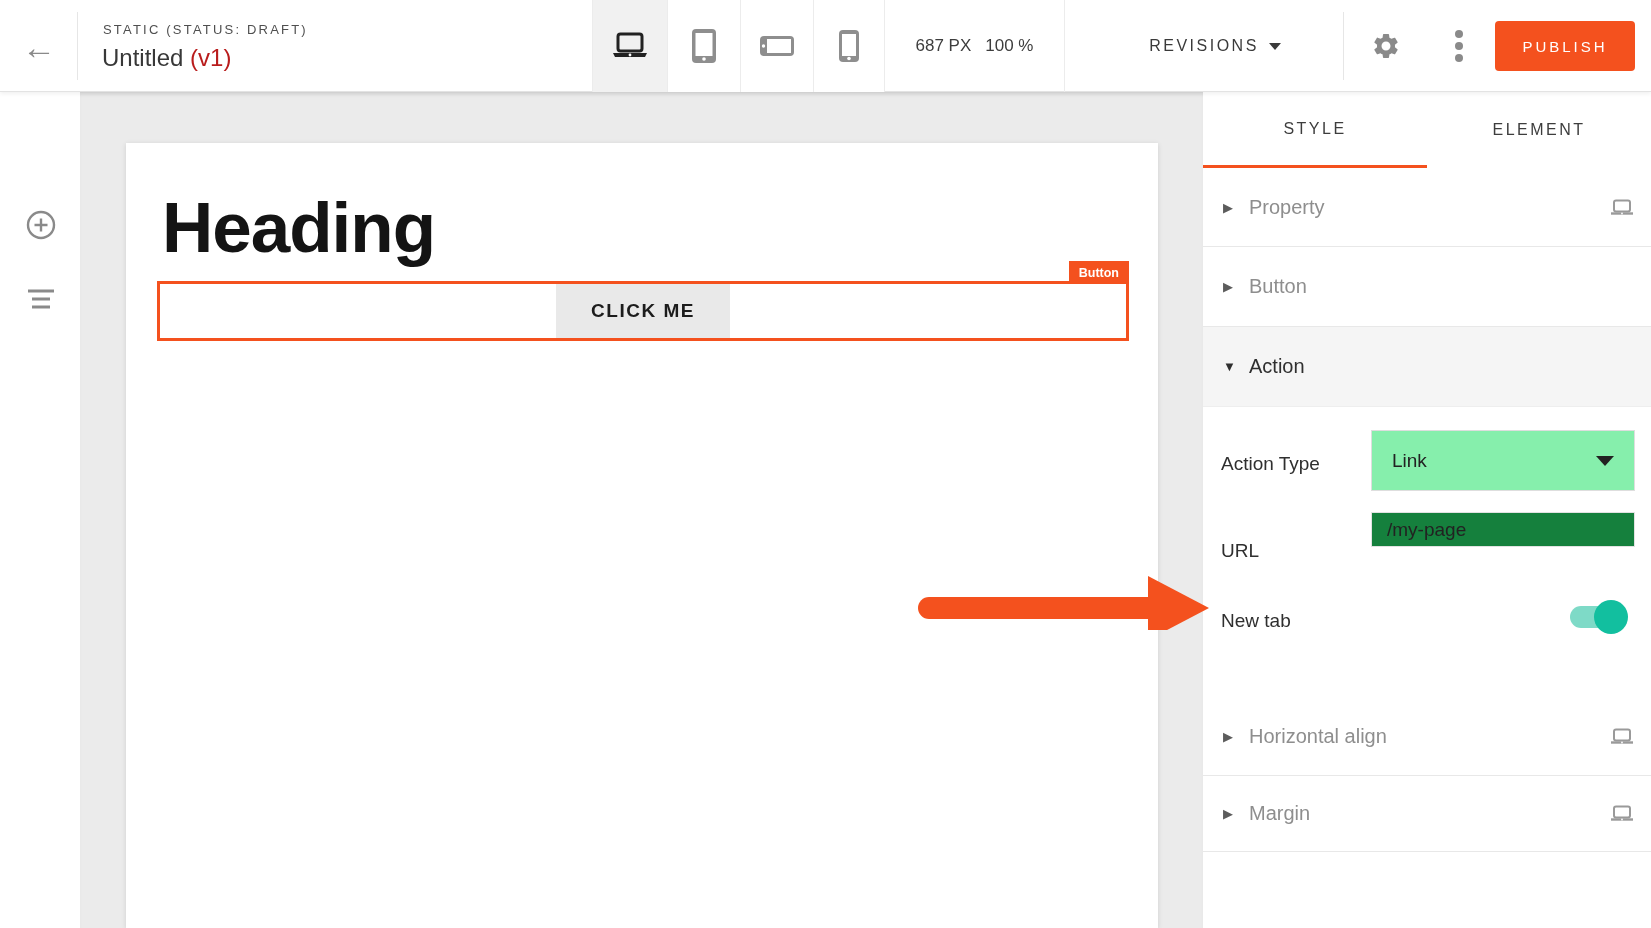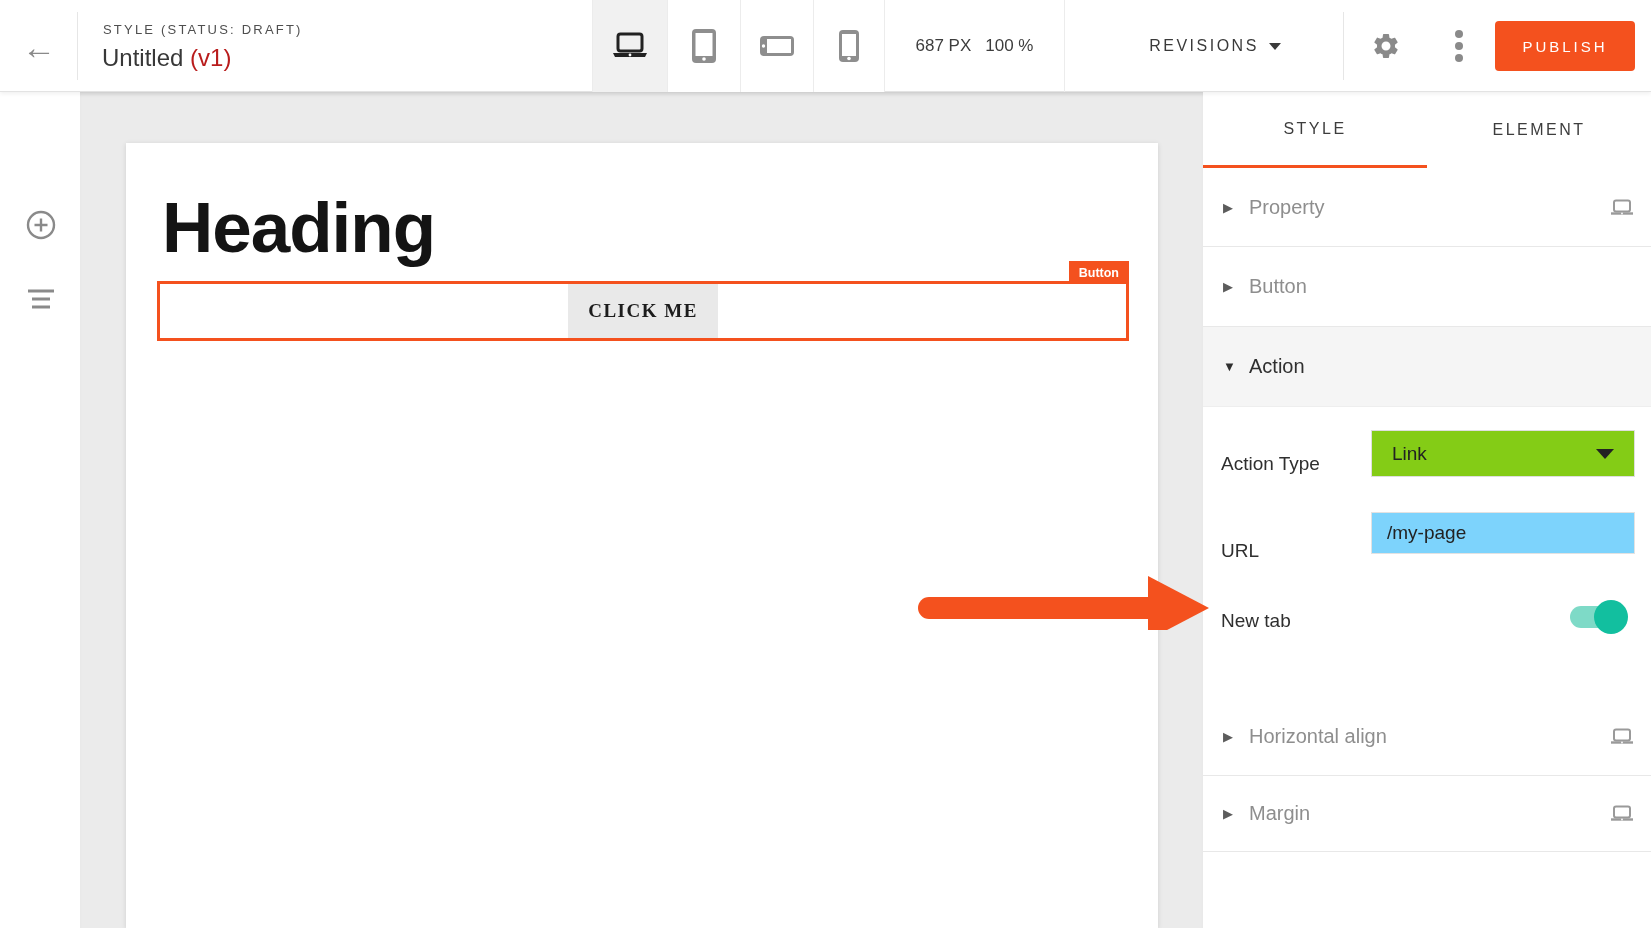--- a/index.html
+++ b/index.html
@@ -91,22 +91,22 @@
   .selection {
     position:absolute; left:31px; top:138px; width:972px; height:60px;
     border:3px solid var(--accent);
   }
   .selection-tag {
     position:absolute; right:-3px; bottom:100%; height:23px; padding:0 10px;
     background:var(--accent); color:#fff; font-size:12.5px; font-weight:700;
     display:flex; align-items:center;
   }
   .page-button {
-    position:absolute; left:50%; top:0; transform:translateX(-50%); width:150px; height:54px;
-    background:#e9e9e9; border:none; font-family:Liberation Serif, serif; font-size:19px; font-weight:700;
+    position:absolute; left:50%; top:0; transform:translateX(-50%); width:174px; height:54px;
+    background:#e9e9e9; border:none; font-family:Liberation Sans, sans-serif; font-size:19px; font-weight:700;
     letter-spacing:1.5px; color:#1c1c1c; cursor:pointer;
   }
   .pointer-arrow { position:absolute; left:900px; top:470px; width:330px; height:160px; pointer-events:none; z-index:25; }
 
   
   .panel { position:absolute; left:1203px; top:92px; width:448px; height:836px; background:#fff; z-index:20; }
   .tabs { position:absolute; left:0; top:0; width:448px; height:76px; }
   .tab {
     position:absolute; top:0; width:224px; height:76px; background:none; border:none; cursor:pointer;
     font-family:inherit; font-size:16px; letter-spacing:2.5px; color:#3d3d3d;
@@ -130,49 +130,49 @@
   .row-action .lbl { color:#2f2f2f; }
   .row-halign   { top:606px; height:78px; }
   .row-margin   { top:684px; height:76px; }
 
   .action-content { position:absolute; left:0; top:315px; width:448px; height:291px; background:#fff;padding-left:16px; }
   .field-label { position:absolute; left:18px; font-size:19px; color:#2f2f2f; }
   .lab-type { top:46px; }
   .lab-url  { top:133px; }
   .lab-newtab { top:203px; }
   .dropdown {
-    position:absolute; left:168px; top:23px; width:264px; height:47px;
-    background:#84cc16; border:1px solid #dedede; cursor:pointer;
+    position:absolute; left:168px; top:23px; width:264px; height:61px;
+    background:#86efac; border:1px solid #dedede; cursor:pointer;
     display:flex; align-items:center; padding:0 20px; font-size:19px; color:#222;
   }
   .dropdown .dd-caret { margin-left:auto; width:0; height:0;
     border-left:9px solid transparent; border-right:9px solid transparent; border-top:10px solid #222; }
   .url-input {
-    position:absolute; left:168px; top:105px; width:264px; height:42px;
-    background:#7dd3fc; border:1px solid #e2e2e2; font-family:inherit; font-size:19px; color:#222;
+    position:absolute; left:168px; top:105px; width:264px; height:35px;
+    background:#15803d; border:1px solid #e2e2e2; font-family:inherit; font-size:19px; color:#222;
     padding:0 15px;
   }
   .toggle {
     position:absolute; left:367px; top:192px; width:58px; height:36px; cursor:pointer;
   }
   .toggle .track { position:absolute; left:0; top:7px; width:52px; height:22px; border-radius:11px; background:var(--toggle-track); }
   .toggle .knob  { position:absolute; right:0; top:1px; width:34px; height:34px; border-radius:50%; background:var(--toggle-on); }
 
   svg { display:block; }
 </style>
 </head>
 <body>
 
 <div class="app" style="--accent:#f4511e; --toggle-on:#12bf9f; --toggle-track:#7edac7;">
 
   <header class="topbar">
     <button class="back-btn"><span>←</span></button>
     <div class="vdiv d1"></div>
 
-    <div class="doc-type">STYLE (STATUS: DRAFT)</div>
+    <div class="doc-type">STATIC (STATUS: DRAFT)</div>
     <div class="doc-title">
       <span>Untitled</span>
       <span class="ver">(v1)</span>
     </div>
 
     <button class="device-cell c1">
       <span>
         <svg width="40" height="30" viewBox="0 0 40 30">
           <rect x="8" y="3" width="24" height="17" rx="2.5" fill="none" stroke="#222222" stroke-width="3"></rect>
           <path d="M3 22 h34 l-2 4 H5 Z" fill="#222222"></path>

